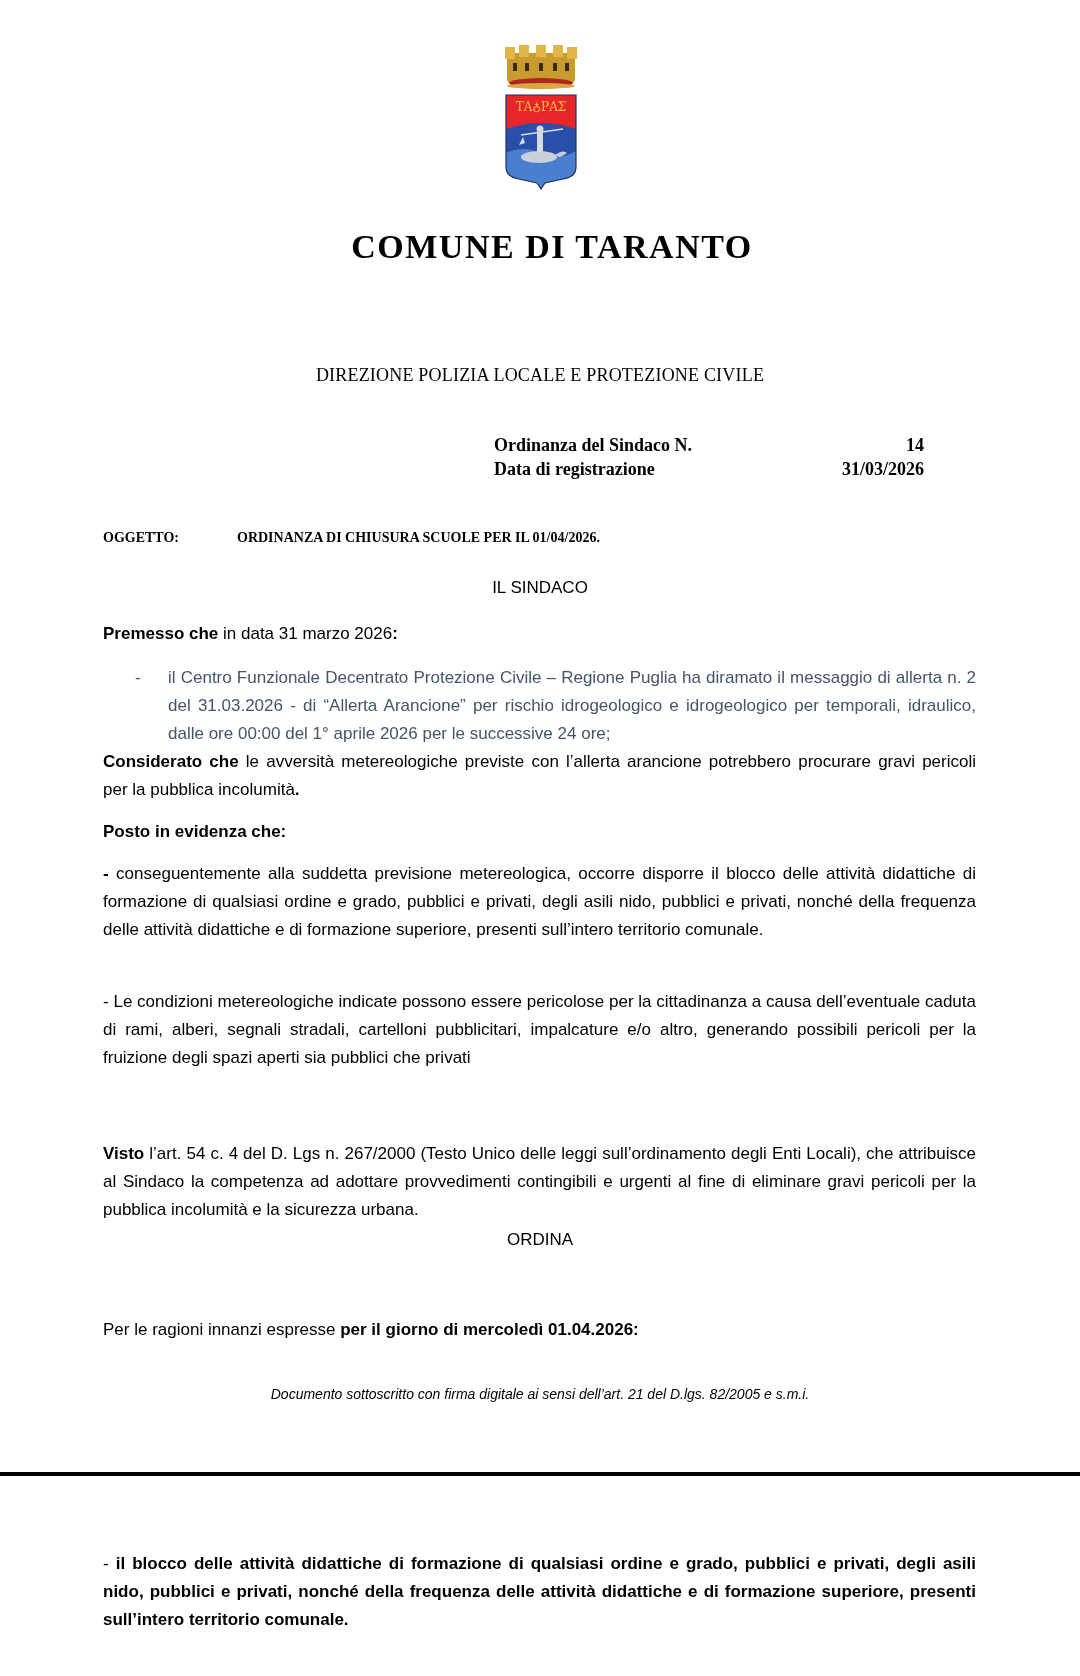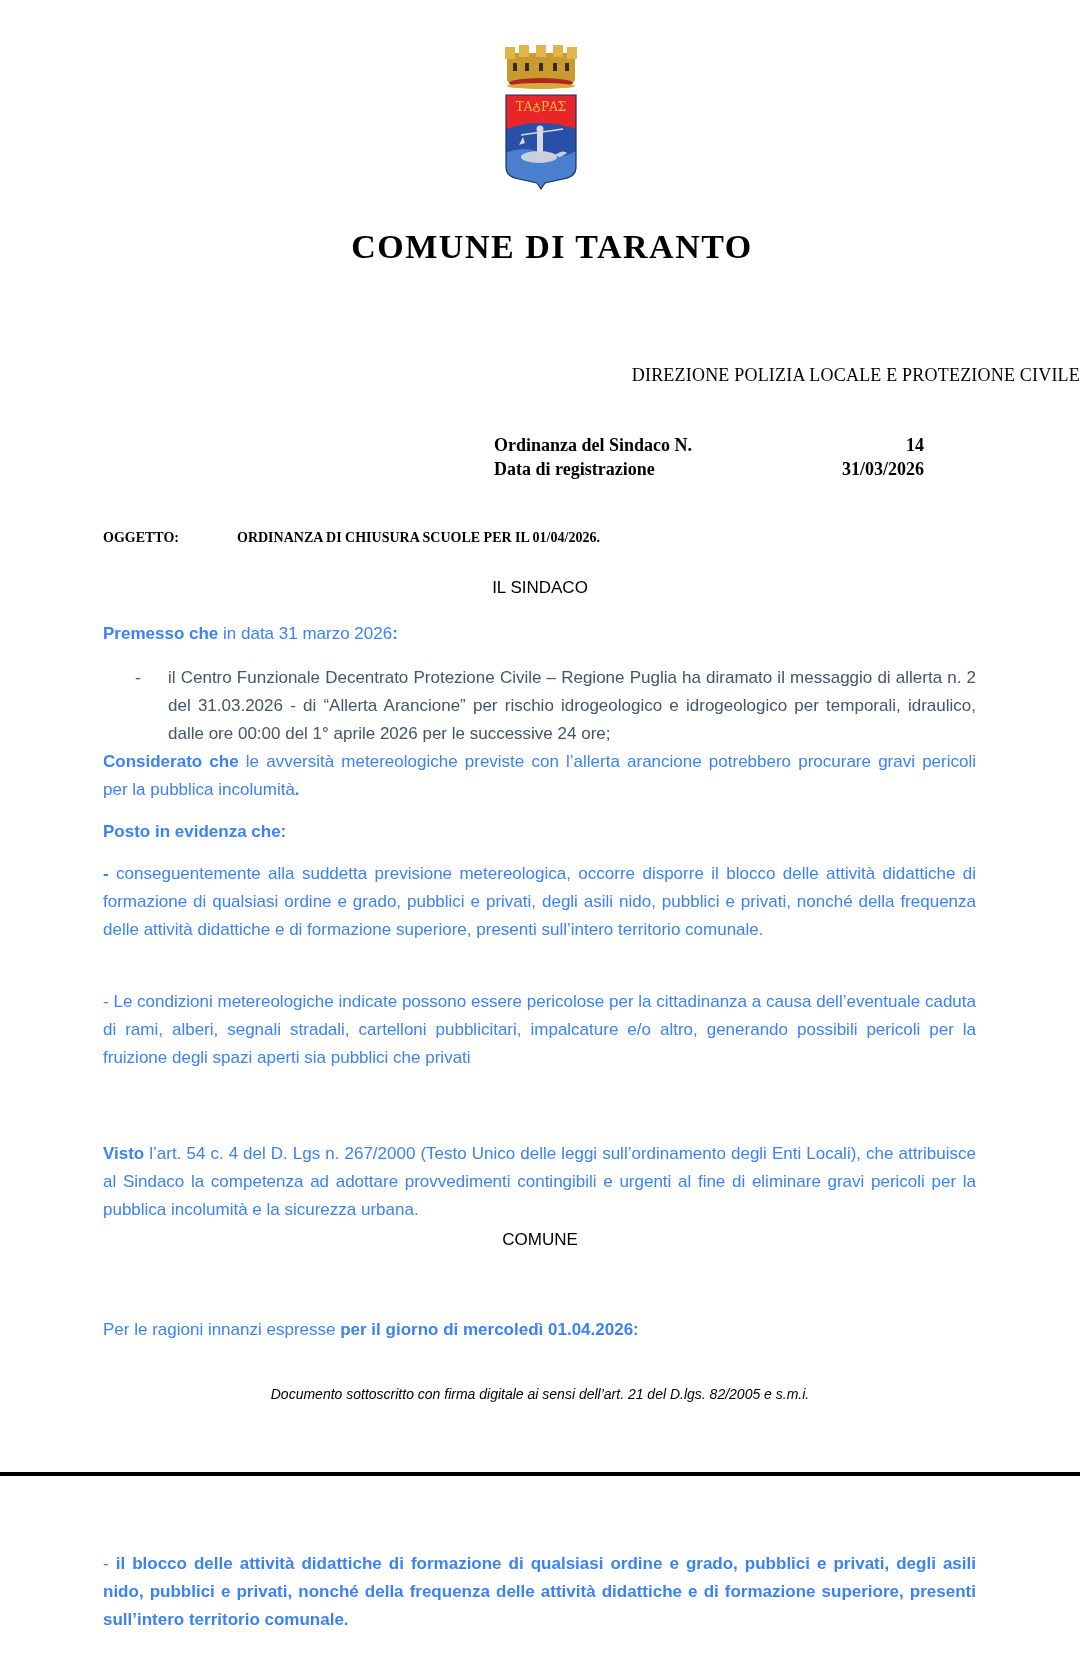--- a/index.html
+++ b/index.html
@@ -4,33 +4,33 @@
 <style>
   html, body { margin: 0; padding: 0; background: #ffffff; }
   body { width: 1080px; height: 1676px; position: relative; overflow: hidden; color: #000; }
   .serif { font-family: "Liberation Serif", "DejaVu Serif", serif; }
   .sans { font-family: "Liberation Sans", "DejaVu Sans", sans-serif; }
 
   #crest { position: absolute; left: 503px; top: 45px; width: 76px; height: 148px; }
 
   #title { position: absolute; left: 12px; width: 1080px; top: 228px; text-align: center;
            font-size: 34px; font-weight: bold; letter-spacing: 1.5px; }
-  #department { position: absolute; left: 0; width: 1080px; top: 365px; text-align: right;
+  #department { position: absolute; left: 0; width: 1080px; top: 365px; text-align: center;
                 font-size: 18px; letter-spacing: 0.2px; }
 
   .reg-row { position: absolute; left: 494px; width: 430px; font-size: 18px; font-weight: bold; }
   .reg-row .lbl { position: absolute; left: 0; }
   .reg-row .val { position: absolute; right: 0; width: 120px; text-align: right; }
   #reg-row-1 { top: 435px; }
   #reg-row-2 { top: 459px; }
 
   #subject { position: absolute; left: 103px; top: 530px; font-size: 14px; font-weight: bold; }
   #subject .s-lbl { display: inline-block; width: 134px; }
 
-  .body-text { font-size: 17px; line-height: 28px; color: #3b82f6; }
+  .body-text { font-size: 17px; line-height: 28px; color: #000000; }
   .center-head { position: absolute; left: 0; width: 1080px; text-align: center; font-size: 17px; font-weight: normal; }
   #sindaco-heading { top: 578px; }
   #ordina-heading { top: 1230px; }
 
   .para { position: absolute; left: 103px; width: 873px; text-align: justify; }
   #premesso { top: 620px; }
 
   #alert-item { position: absolute; left: 103px; width: 873px; top: 664px; color: #44546a; }
   #alert-item .dash { position: absolute; left: 32px; top: 0; }
   #alert-item .txt { margin-left: 65px; text-align: justify; display: block; }
@@ -126,21 +126,21 @@
 <div id="conseguentemente" class="para body-text sans">
   <b>-</b><span> conseguentemente alla suddetta previsione metereologica, occorre disporre il blocco delle attività didattiche di formazione di qualsiasi ordine e grado, pubblici e privati, degli asili nido, pubblici e privati, nonché della frequenza delle attività didattiche e di formazione superiore, presenti sull’intero territorio comunale.</span>
 </div>
 
 <div id="condizioni" class="para body-text sans">- Le condizioni metereologiche indicate possono essere pericolose per la cittadinanza a causa dell’eventuale caduta di rami, alberi, segnali stradali, cartelloni pubblicitari, impalcature e/o altro, generando possibili pericoli per la fruizione degli spazi aperti sia pubblici che privati</div>
 
 <div id="visto" class="para body-text sans">
   <b>Visto</b><span> l’art. 54 c. 4 del D. Lgs n. 267/2000 (Testo Unico delle leggi sull’ordinamento degli Enti Locali), che attribuisce al Sindaco la competenza ad adottare provvedimenti contingibili e urgenti al fine di eliminare gravi pericoli per la pubblica incolumità e la sicurezza urbana.</span>
 </div>
 
-<div id="ordina-heading" class="center-head sans">COMUNE</div>
+<div id="ordina-heading" class="center-head sans">ORDINA</div>
 
 <div id="ragioni" class="para body-text sans">
   <span>Per le ragioni innanzi espresse </span><b>per il giorno di mercoledì 01.04.2026:</b>
 </div>
 
 <div id="signature-note" class="sans">Documento sottoscritto con firma digitale ai sensi dell’art. 21 del D.lgs. 82/2005 e s.m.i.</div>
 
 <div id="page-separator"></div>
 
 <div id="order-item" class="para body-text sans">

